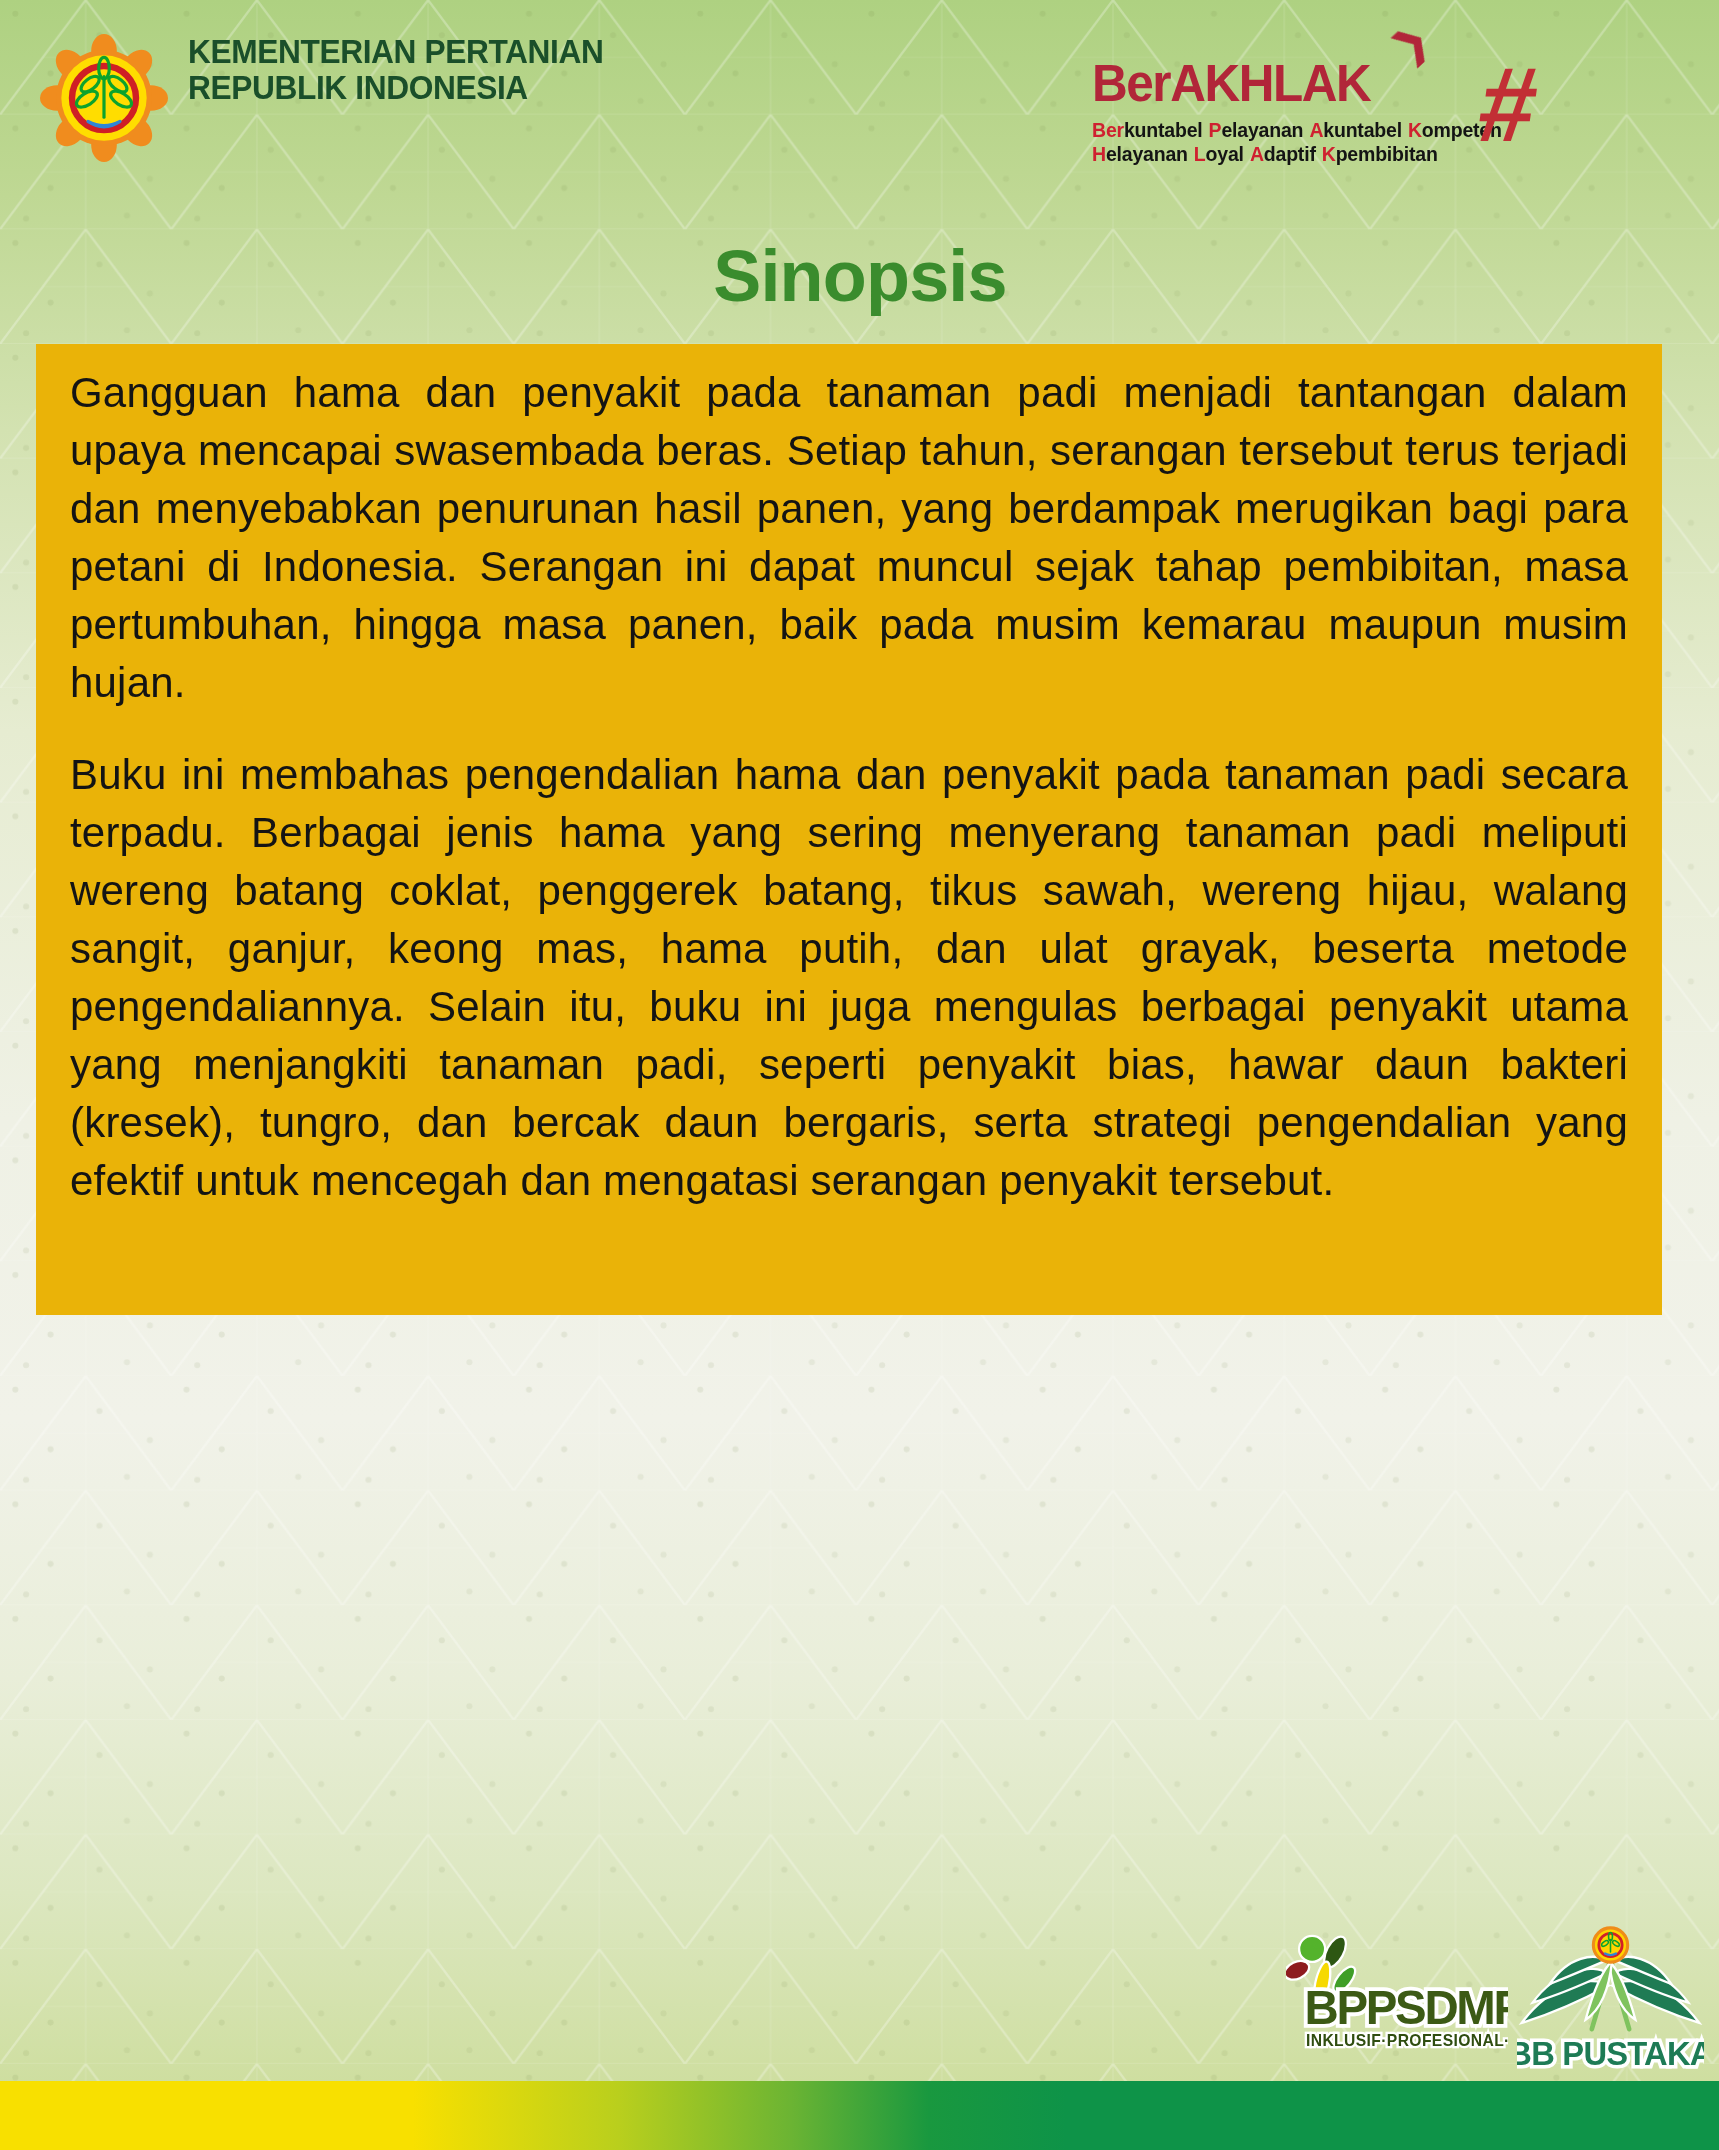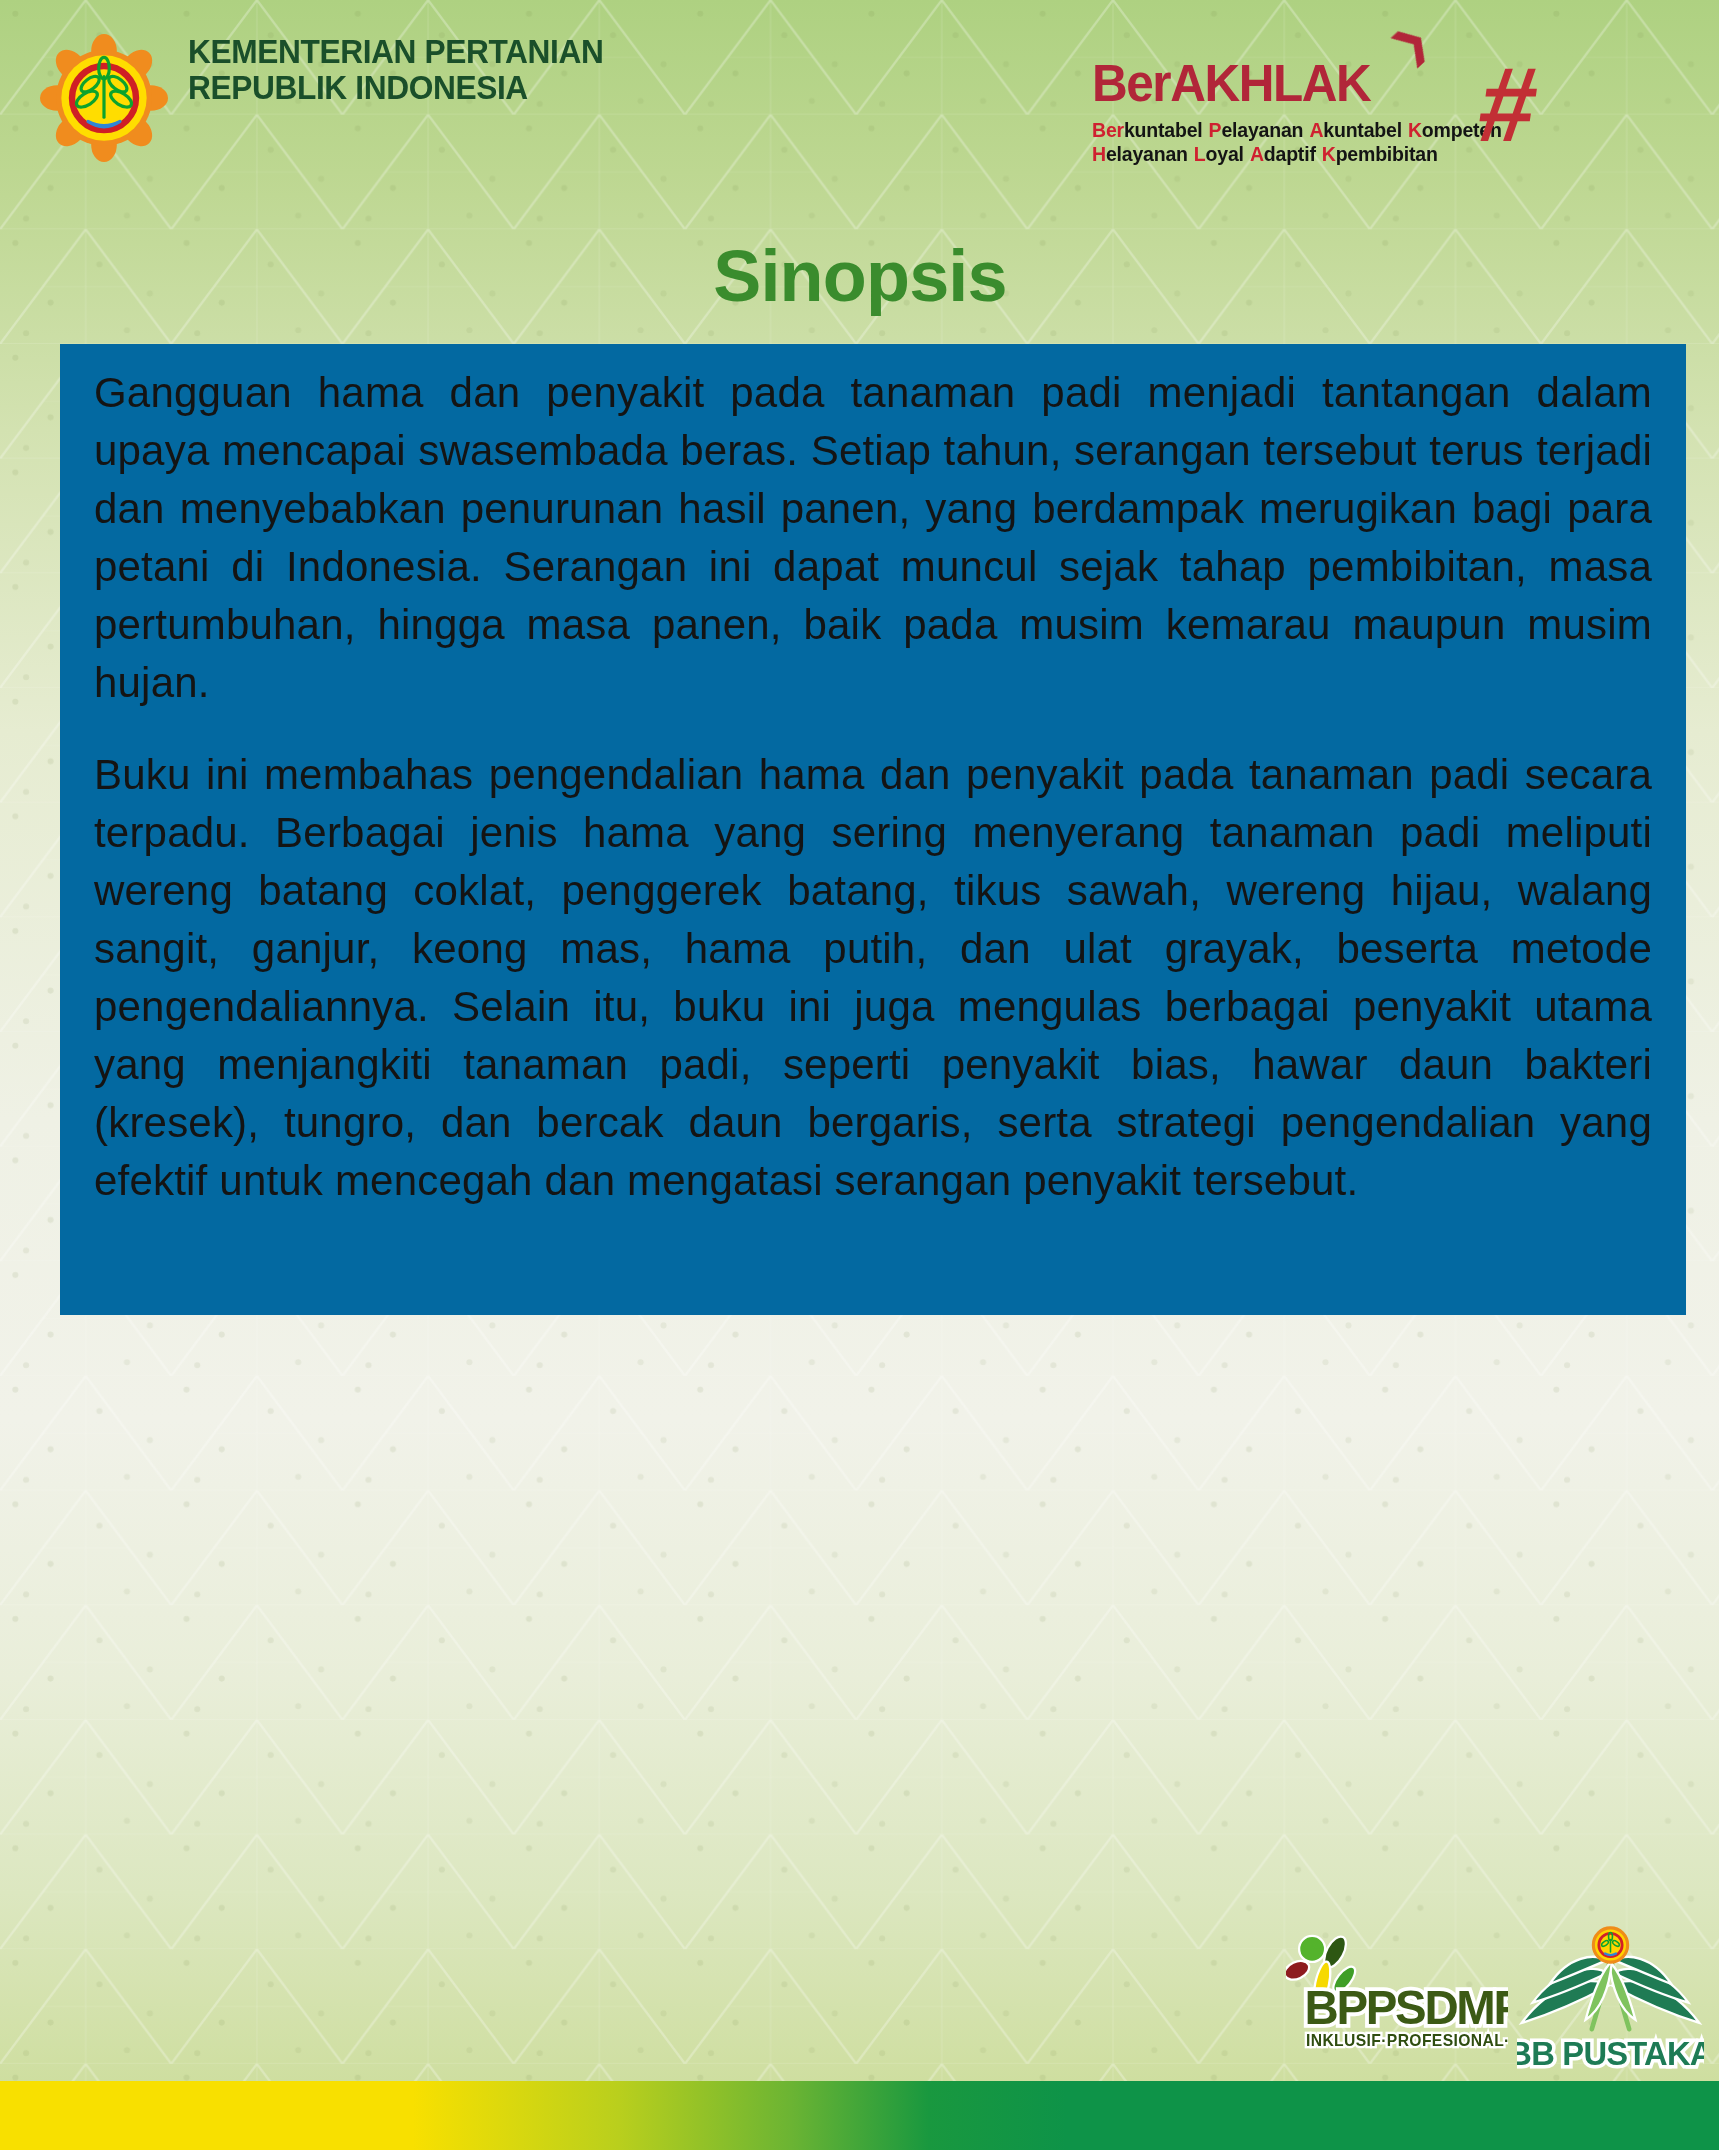--- a/index.html
+++ b/index.html
@@ -38,22 +38,22 @@
   .bangga-words{margin-left:7.6px;font-weight:800;font-size:36px;line-height:34px;
     letter-spacing:-0.8px;margin-top:12.2px}
   .bangga-words .w-black{color:#1a1a1a}
   .bangga-words .w-red{color:#c22f35}
 
   
   .page-title{position:absolute;left:0;top:235px;width:100%;text-align:center;
     font-size:72px;font-weight:800;color:#3a8c2d;letter-spacing:-0.8px}
 
   
-  .syn-box{position:absolute;left:60px;top:344px;width:1626px;min-height:971px;
-    background:#0369a1;box-sizing:border-box;padding:20px 34px 31px 34px}
+  .syn-box{position:absolute;left:36px;top:344px;width:1626px;min-height:971px;
+    background:#eab308;box-sizing:border-box;padding:20px 34px 31px 34px}
   .syn-box p{margin:0 0 34px 0;font-size:42px;line-height:58px;color:#141414;
     text-align:justify;letter-spacing:0.2px}
   .syn-box p:last-child{margin-bottom:0}
 
   
   .bppsdmp{position:absolute;left:1286px;top:1929px}
   .bbpustaka{position:absolute;left:1517px;top:1920px}
 
   
   .bottom-bar{position:absolute;left:0;top:2081px;width:1720px;height:70px;

